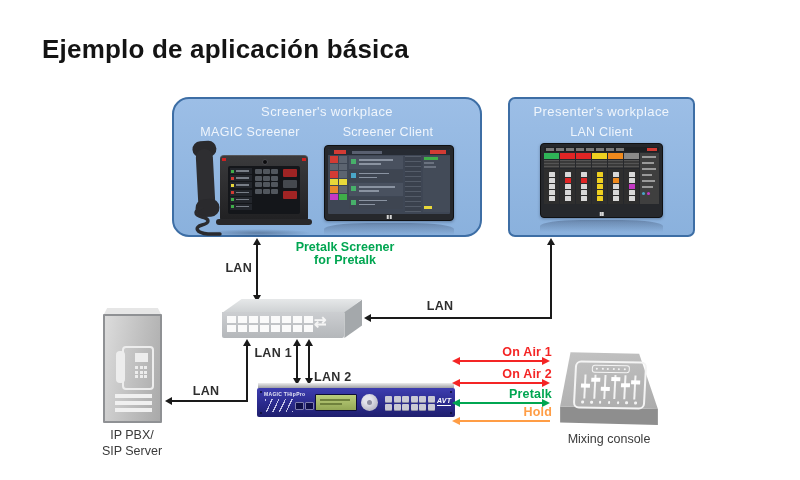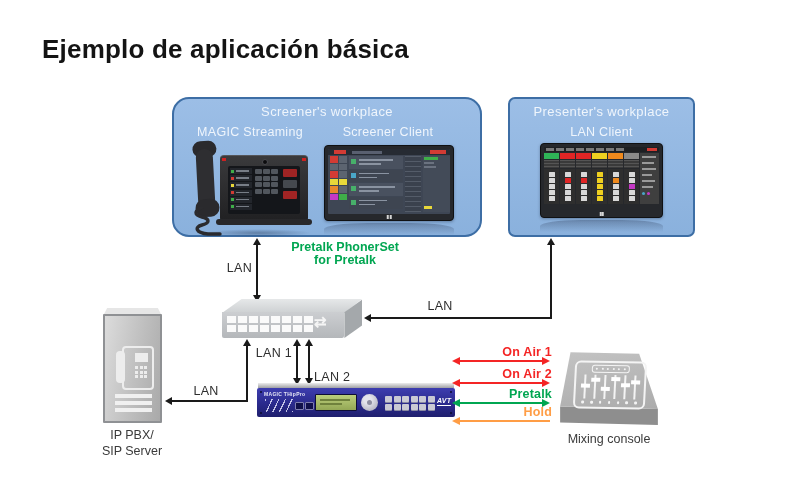--- a/index.html
+++ b/index.html
@@ -2,21 +2,21 @@
 <html><head>
 <meta charset="utf-8">
 <style>
   html,body{margin:0;padding:0;background:#ffffff;}
   #stage{position:relative;width:728px;height:480px;background:#ffffff;overflow:hidden;
          font-family:"Liberation Sans",sans-serif;}
   .abs{position:absolute;}
 
   
   .diagram-title{left:42px;top:34px;font-size:26px;font-weight:bold;color:#141414;letter-spacing:.2px;}
-  .lan-label{font-size:12.5px;color:#2e2e2e;letter-spacing:.3px;}
+  .lan-label{font-size:12.5px;color:#2e2e2e;letter-spacing:.3px;font-weight:bold;}
   .pretalk-note{left:262px;top:241px;width:166px;text-align:center;font-size:12.5px;font-weight:bold;
                 color:#00A651;line-height:13px;}
   .sig-label{width:104px;text-align:right;font-size:12.5px;font-weight:bold;letter-spacing:.2px;}
   .device-caption{font-size:12.5px;color:#3a3a3a;text-align:center;line-height:16px;}
 
   
   .wbox{background:linear-gradient(180deg,#9cbee6 0%,#8ab1dd 100%);
         border:2px solid #3d6ea5;border-radius:7px;box-sizing:border-box;}
   .wbox-title{position:absolute;left:0;top:5px;width:100%;text-align:center;
               font-size:13px;color:#eff5fc;letter-spacing:.4px;}
@@ -152,21 +152,21 @@
 </style>
 </head>
 <body>
 
 <div id="stage">
 
   <div class="abs diagram-title">Ejemplo de aplicación básica</div>
 
   <div class="abs wbox" style="left:172px;top:97px;width:310px;height:140px;border-radius:17px;">
     <div class="wbox-title">Screener's workplace</div>
-    <div class="wbox-sub" style="left:6px;width:140px;">MAGIC Streaming</div>
+    <div class="wbox-sub" style="left:6px;width:140px;">MAGIC Screener</div>
     <div class="wbox-sub" style="left:144px;width:140px;">Screener Client</div>
 
     <div class="abs" style="left:18px;top:42px;width:120px;height:96px;">
       <div class="phone-body">
         <span class="phone-red" style="left:2px;"></span>
         <span class="phone-red" style="right:2px;"></span>
         <span class="phone-cam"></span>
         <div class="phone-screen">
           <div class="ph-list">
             <div>
@@ -393,21 +393,21 @@
   </div>
 
   <div class="line-black">
     <span class="vline" style="left:256px;top:245px;height:50px;"></span>
     <span class="head up" style="left:253px;top:238px;"></span>
     <span class="head down" style="left:253px;top:295px;"></span>
   </div>
   <div class="abs lan-label" style="left:208px;top:261px;width:44px;text-align:right;">LAN</div>
 
   <div class="abs pretalk-note">
-    <div>Pretalk PhonerSet</div>
+    <div>Pretalk Screener</div>
     <div>for Pretalk</div>
   </div>
 
   <div class="line-black">
     <span class="vline" style="left:550px;top:245px;height:74px;"></span>
     <span class="hline" style="left:371px;top:317px;width:181px;"></span>
     <span class="head up" style="left:547px;top:238px;"></span>
     <span class="head left" style="left:364px;top:314px;"></span>
   </div>
   <div class="abs lan-label" style="left:412px;top:299px;width:56px;text-align:center;">LAN</div>

